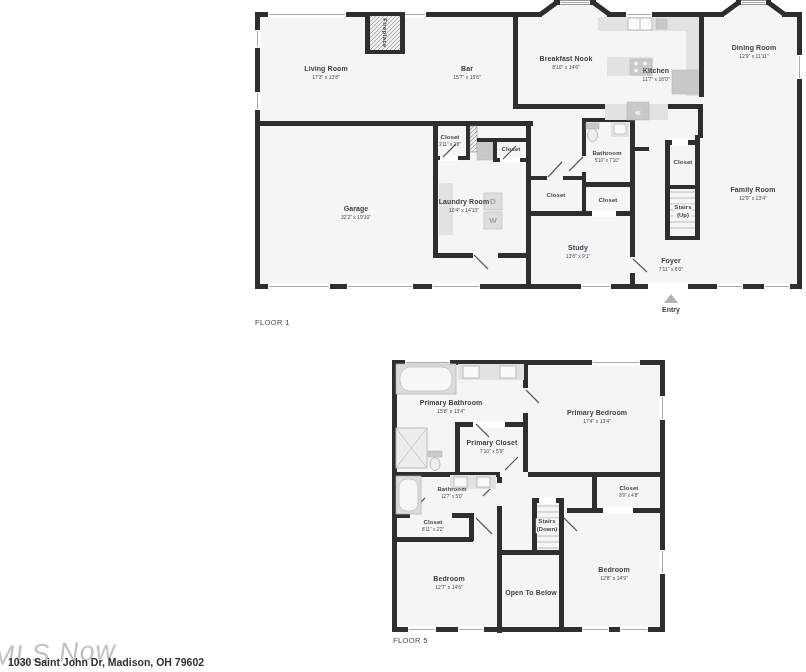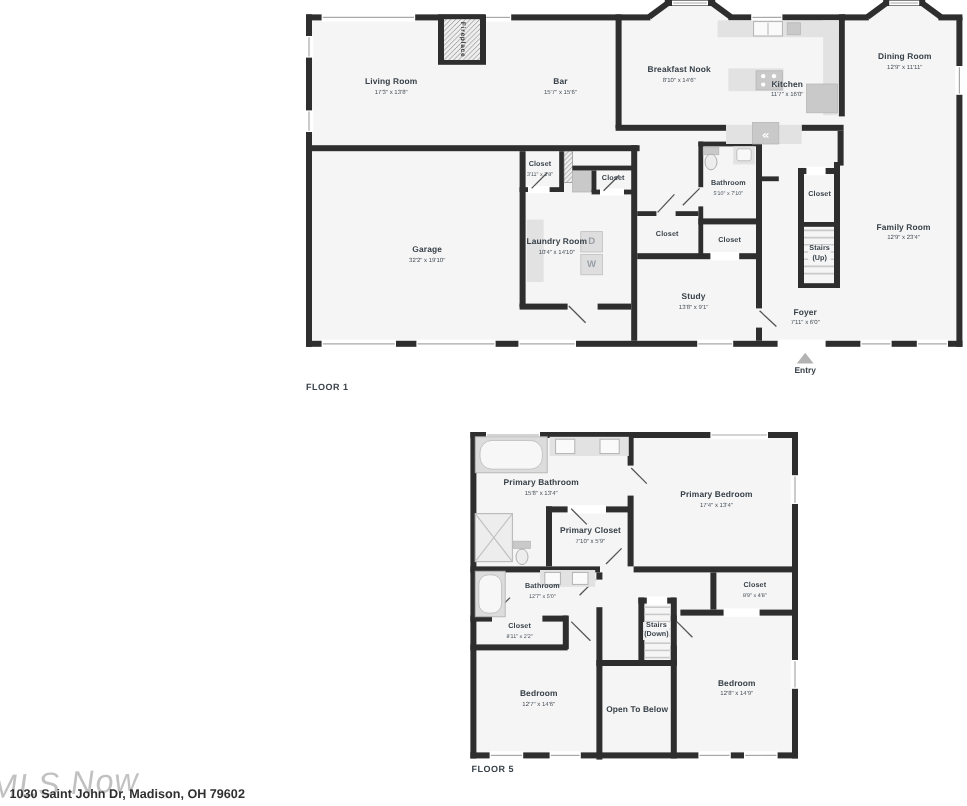--- a/index.html
+++ b/index.html
@@ -23,21 +23,21 @@
   .room-name{font-size:7px;font-weight:700;line-height:1.25;white-space:nowrap;letter-spacing:.1px;}
   .room-dims{font-size:5px;line-height:1.3;white-space:nowrap;color:#474f57;}
   .sm .room-name{font-size:6px;}
   .sm .room-dims{font-size:4.5px;}
   .stairs .room-name,.stairs .room-dims{background:rgba(245,245,245,.92);padding:0 1px;}
   .stairs .room-dims{font-size:6px;font-weight:700;color:#39424a;}
   .fireplace-label{position:absolute;transform:translate(-50%,-50%) rotate(90deg);
       font-size:5.5px;font-weight:700;color:#333;letter-spacing:.6px;white-space:nowrap;z-index:3;}
   .appliance-letter{position:absolute;transform:translate(-50%,-50%);font-size:8px;
       font-weight:700;color:#9aa0a6;z-index:3;}
-  .floor-tag{position:absolute;font-size:7.5px;font-weight:700;color:#39424a;
+  .floor-tag{position:absolute;font-size:7.5px;font-weight:400;color:#39424a;
       letter-spacing:.4px;z-index:3;}
   .entry-label{position:absolute;transform:translate(-50%,0);font-size:7px;font-weight:700;
       color:#39424a;z-index:3;}
   .watermark{position:absolute;left:-8px;top:638px;font-size:27px;font-style:italic;
       color:#8f8f8f;opacity:.55;transform:rotate(-3deg);letter-spacing:1px;z-index:2;}
   .address{position:absolute;left:8px;top:656px;font-size:10.5px;font-weight:700;
       color:#2f2f2f;z-index:3;}
   .disclaimer{position:absolute;left:362px;top:663px;font-size:8.5px;font-weight:700;
       color:#2f2f2f;z-index:3;}
 </style>

